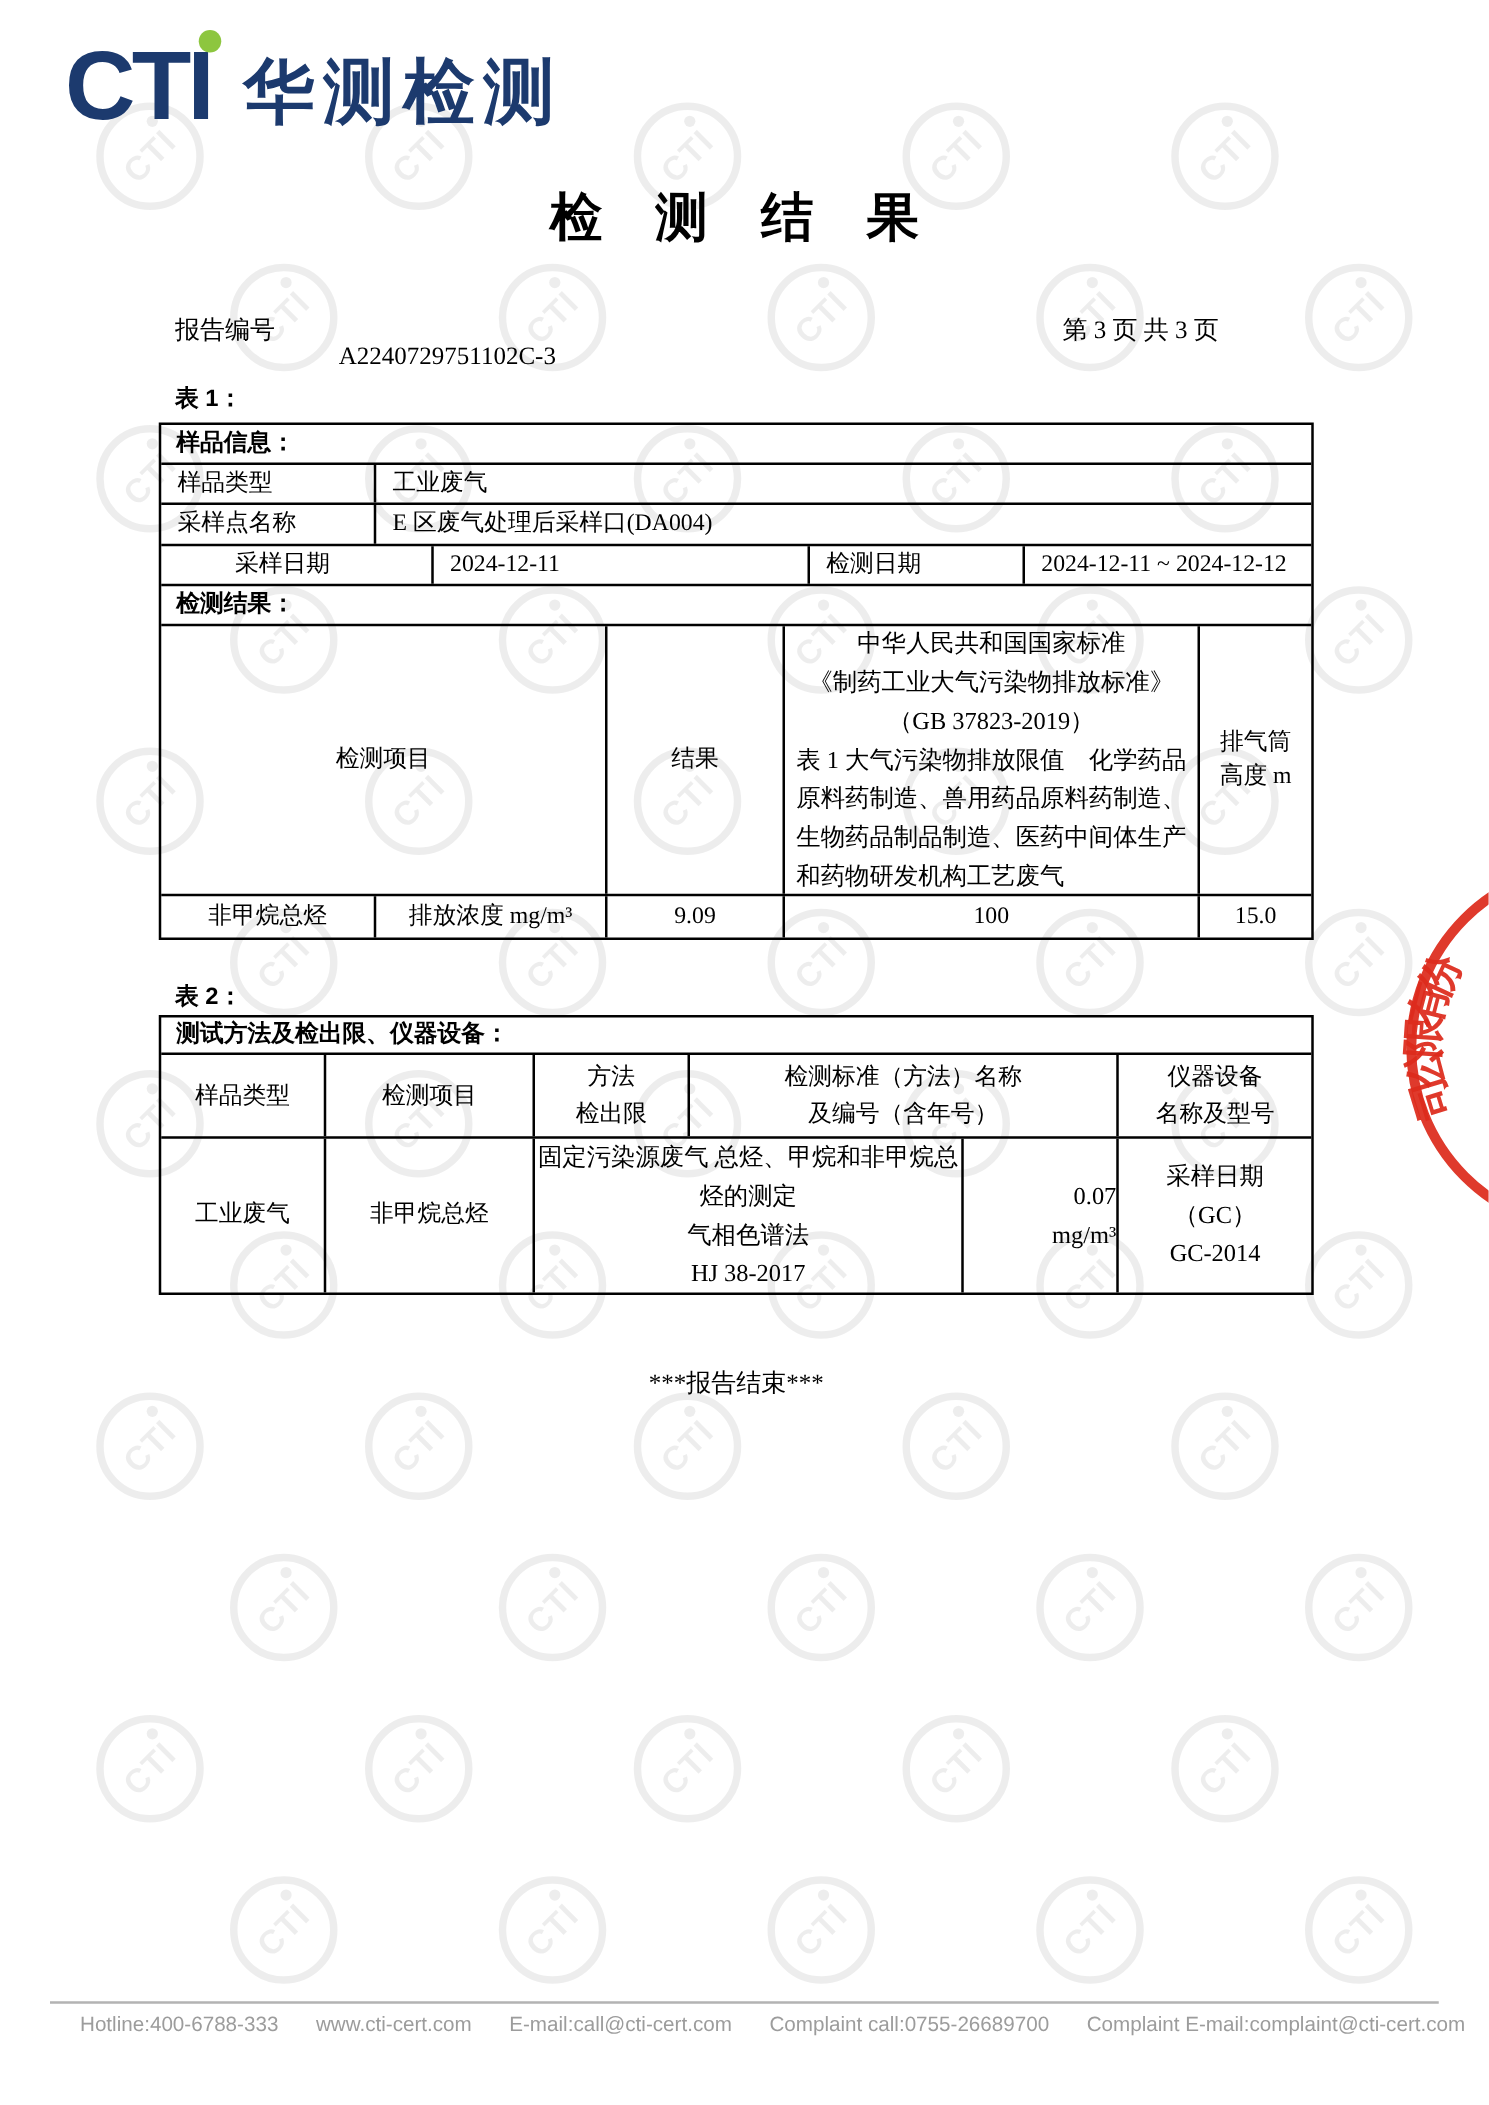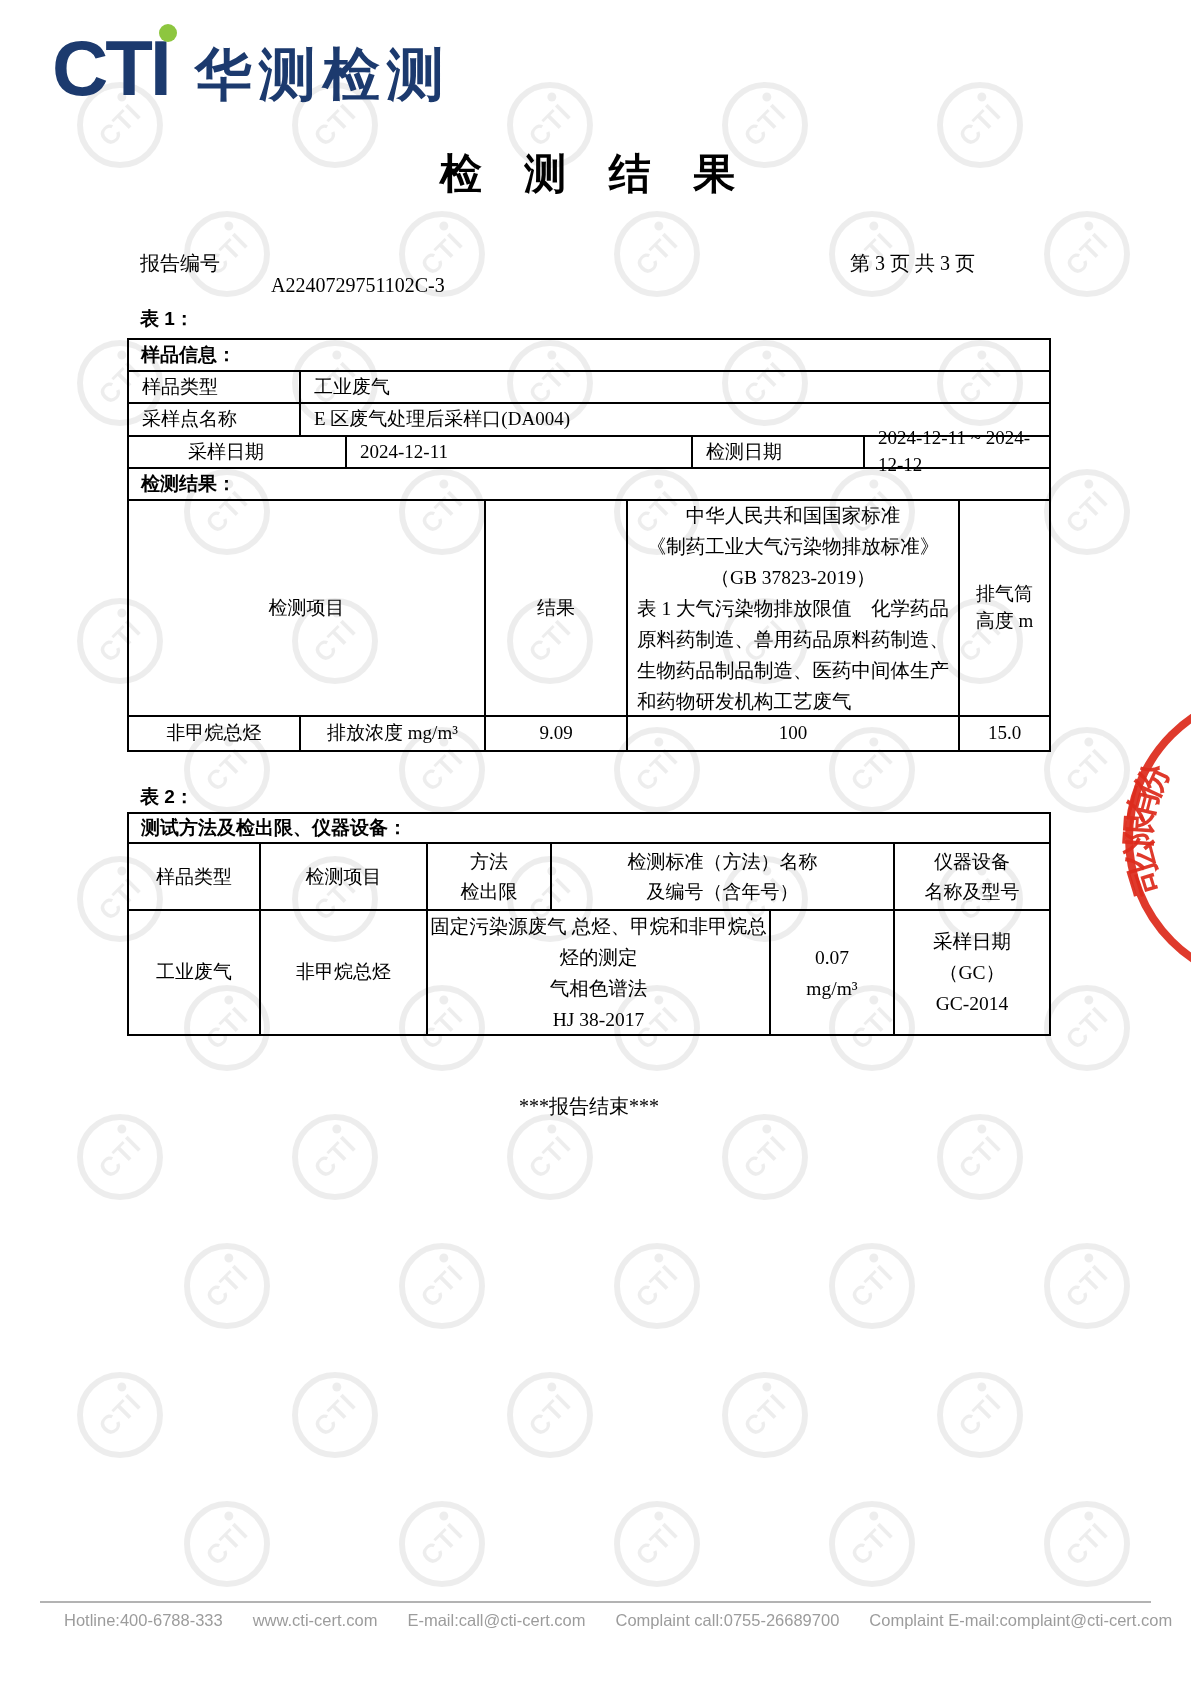--- a/index.html
+++ b/index.html
@@ -274,21 +274,21 @@
       <div class="row" style="height:32px;">
         <div class="cell first left" style="width:170px;">样品类型</div>
         <div class="cell left grow">工业废气</div>
       </div>
       <div class="row" style="height:33px;">
         <div class="cell first left" style="width:170px;">采样点名称</div>
         <div class="cell left grow">E 区废气处理后采样口(DA004)</div>
       </div>
       <div class="row" style="height:32px;padding-left:46px;">
         <div class="cell first left" style="width:170px;">采样日期</div>
-        <div class="cell left" style="width:346px;">2024-12-11</div>
+        <div class="cell left" style="width:301px;">2024-12-11</div>
         <div class="cell left" style="width:172px;">检测日期</div>
         <div class="cell left grow">2024-12-11 ~ 2024-12-12</div>
       </div>
       <div class="row" style="height:32px;">
         <div class="cell first grow sechdr">检测结果：</div>
       </div>
       <div class="row" style="height:216px;">
         <div class="cell first" style="width:355px;">检测项目</div>
         <div class="cell" style="width:142px;">结果</div>
         <div class="cell std" style="width:332px;">
@@ -335,21 +335,21 @@
       </div>
       <div class="row" style="height:125px;">
         <div class="cell first" style="width:130px;">工业废气</div>
         <div class="cell" style="width:167px;">非甲烷总烃</div>
         <div class="cell std" style="width:343px;">
           <div>固定污染源废气 总烃、甲烷和非甲烷总</div>
           <div>烃的测定</div>
           <div>气相色谱法</div>
           <div>HJ 38-2017</div>
         </div>
-        <div class="cell std" style="width:124px;">
+        <div class="cell std" style="width:124px;align-items:flex-end;">
           <div>0.07</div>
           <div>mg/m³</div>
         </div>
         <div class="cell grow std">
           <div>采样日期</div>
           <div>（GC）</div>
           <div>GC-2014</div>
         </div>
       </div>
     </div>

